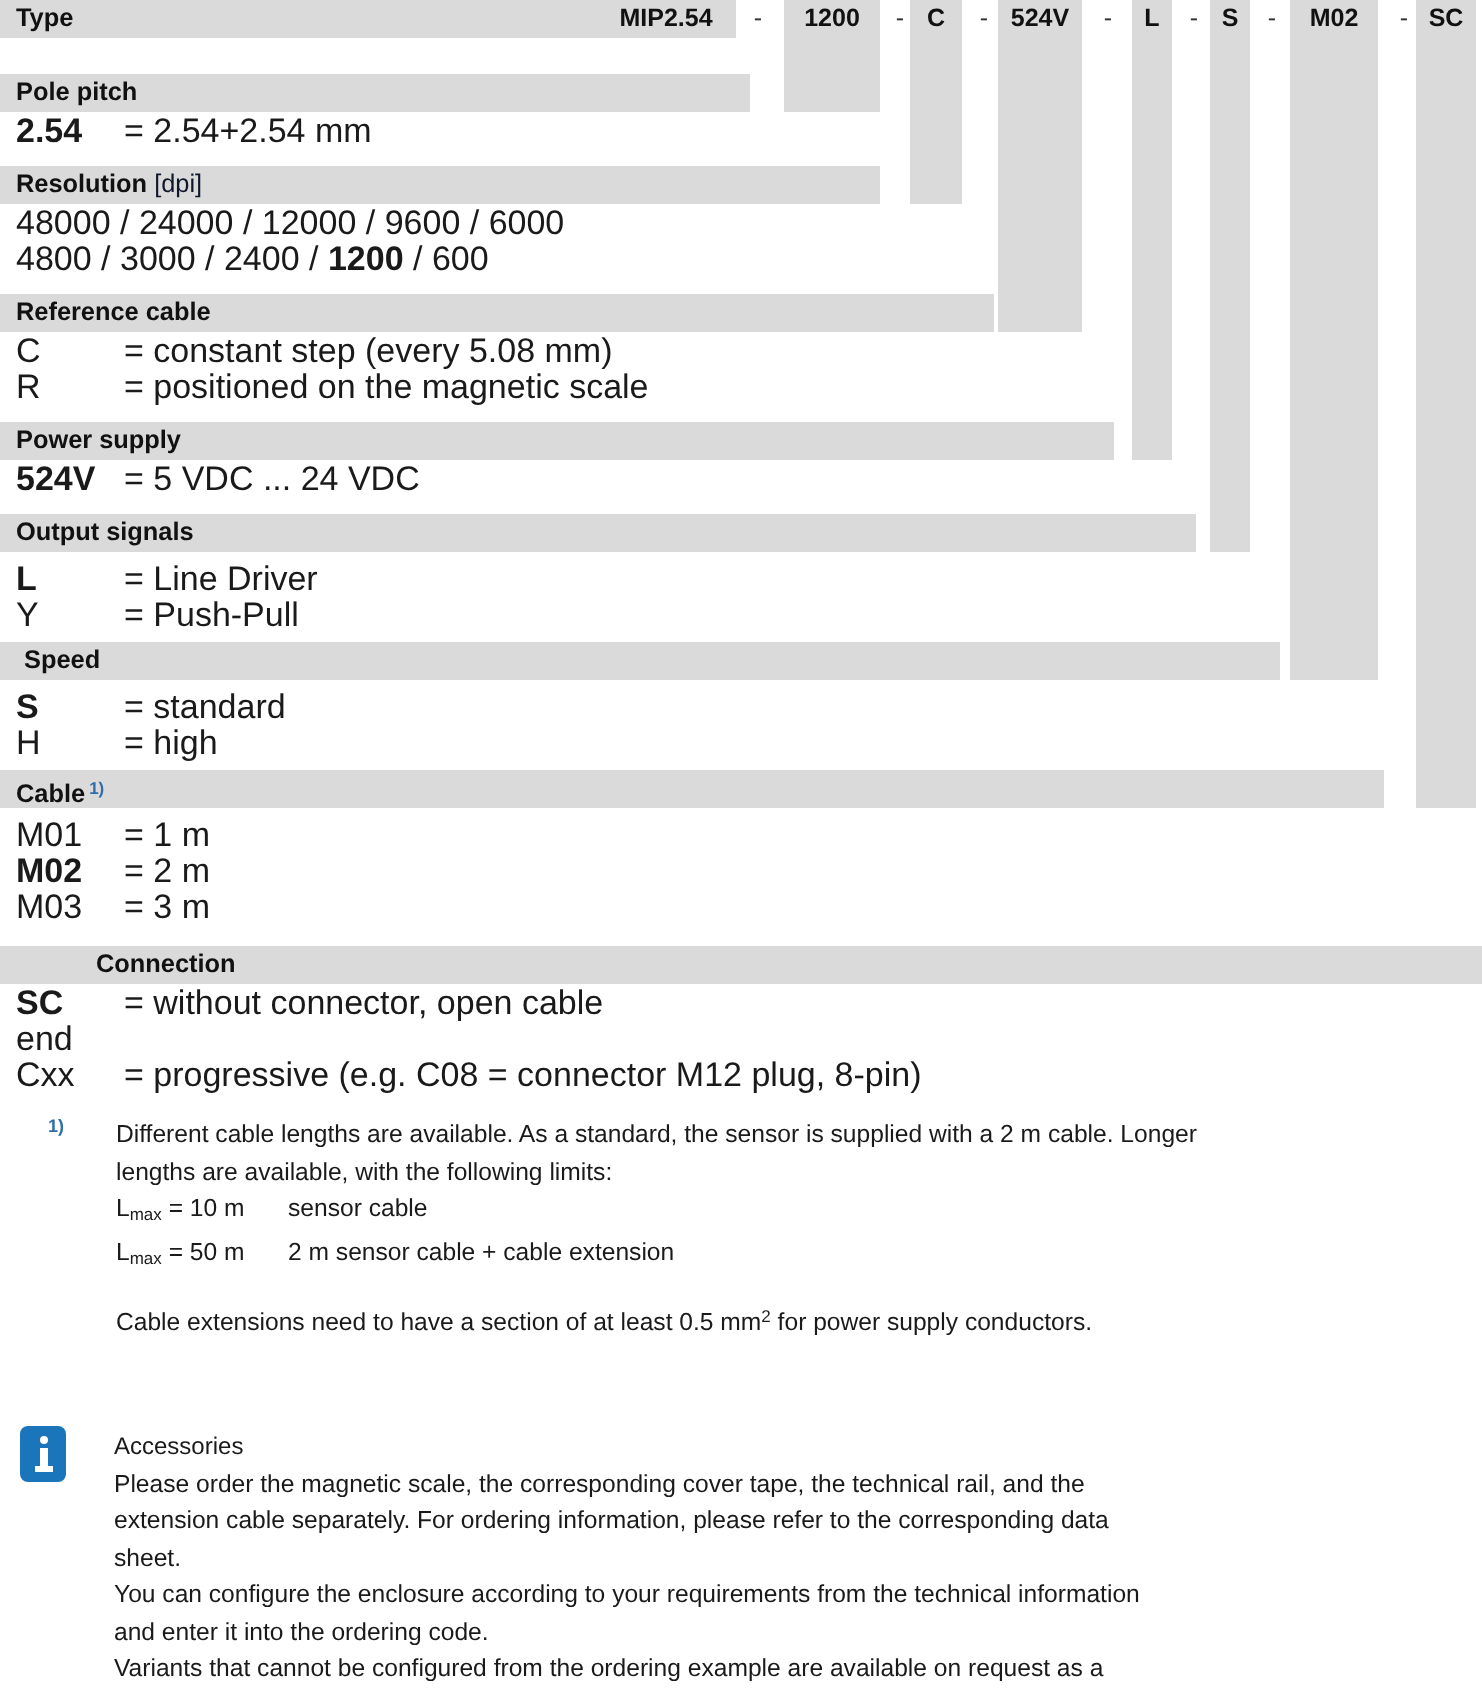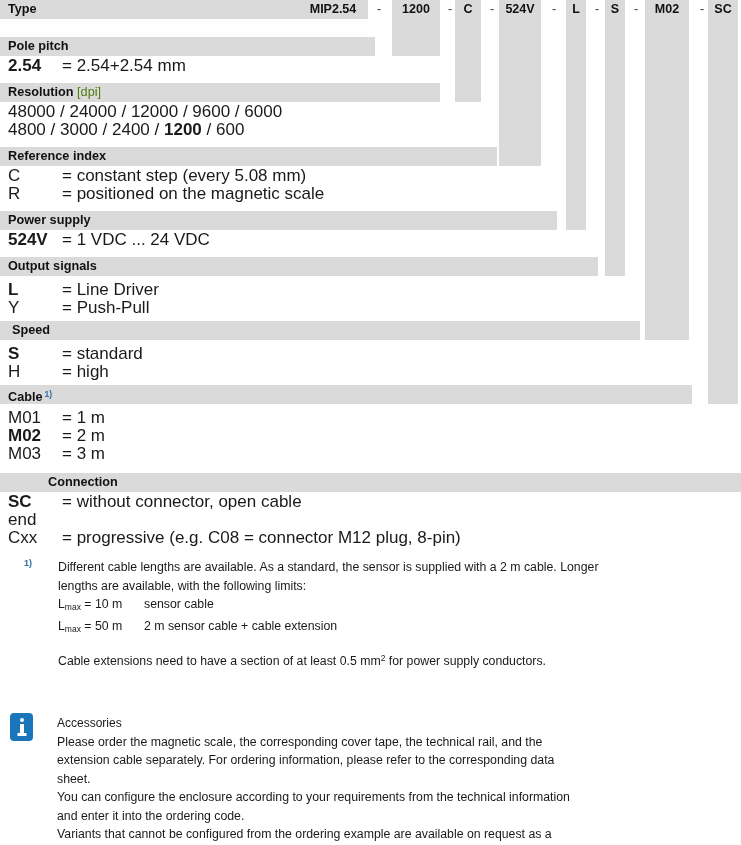--- a/index.html
+++ b/index.html
@@ -57,21 +57,21 @@
     line-height: 19px;
     font-weight: bold;
     font-size: 12.7px;
     color: #111;
     padding-left: 8px;
     box-sizing: border-box;
     white-space: nowrap;
   }
   .sec-head .unit {
     font-weight: normal;
-    color: #4d7c0f;
+    color: #0f172a;
   }
   .sup {
     font-size: 8.5px;
     vertical-align: 4px;
     color: #2f6ea8;
     font-weight: bold;
     margin-left: 2px;
   }
 
   .opt-row {
@@ -222,34 +222,34 @@
     </div>
     <div class="band" style="left: 0px; top: 83px; width: 440px; height: 19px;"></div>
     <div class="sec-head" style="left: 0px; top: 83px; width: 440px;">Resolution<span class="unit"> [dpi]</span></div>
     <div class="opt-row" style="left: 0px; top: 103px; width: 620px;">
       <span class="opt-plain">48000 / 24000 / 12000 / 9600 / 6000</span>
     </div>
     <div class="opt-row" style="left: 0px; top: 121px; width: 741px;">
       <span class="opt-plain">4800 / 3000 / 2400 / <span class="bold">1200</span> / 600</span>
     </div>
     <div class="band" style="left: 0px; top: 147px; width: 497px; height: 19px;"></div>
-    <div class="sec-head" style="left: 0px; top: 147px; width: 497px;">Reference index</div>
+    <div class="sec-head" style="left: 0px; top: 147px; width: 497px;">Reference cable</div>
     <div class="opt-row" style="left: 0px; top: 167px; width: 741px;">
       <span class="opt-code">C</span>
       <span class="opt-desc">= constant step (every 5.08 mm)</span>
     </div>
     <div class="opt-row" style="left: 0px; top: 185px; width: 741px;">
       <span class="opt-code">R</span>
       <span class="opt-desc">= positioned on the magnetic scale</span>
     </div>
     <div class="band" style="left: 0px; top: 211px; width: 557px; height: 19px;"></div>
     <div class="sec-head" style="left: 0px; top: 211px; width: 557px;">Power supply</div>
     <div class="opt-row" style="left: 0px; top: 231px; width: 741px;">
       <span class="opt-code bold">524V</span>
-      <span class="opt-desc">= 1 VDC ... 24 VDC</span>
+      <span class="opt-desc">= 5 VDC ... 24 VDC</span>
     </div>
     <div class="band" style="left: 0px; top: 257px; width: 598px; height: 19px;"></div>
     <div class="sec-head" style="left: 0px; top: 257px; width: 598px;">Output signals</div>
     <div class="opt-row" style="left: 0px; top: 281px; width: 741px;">
       <span class="opt-code bold">L</span>
       <span class="opt-desc">= Line Driver</span>
     </div>
     <div class="opt-row" style="left: 0px; top: 299px; width: 741px;">
       <span class="opt-code">Y</span>
       <span class="opt-desc">= Push-Pull</span>

